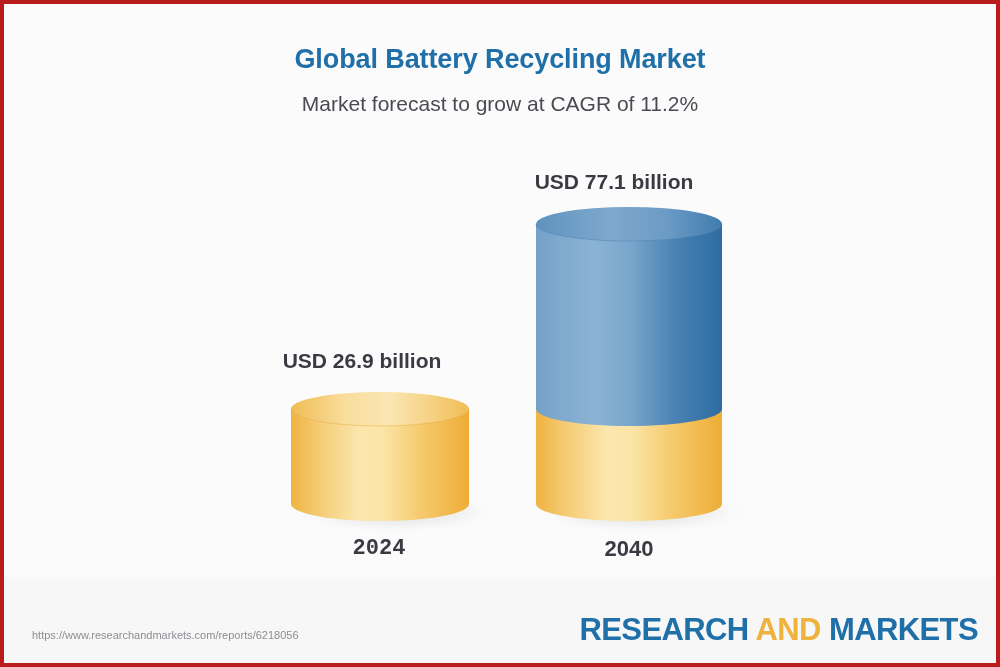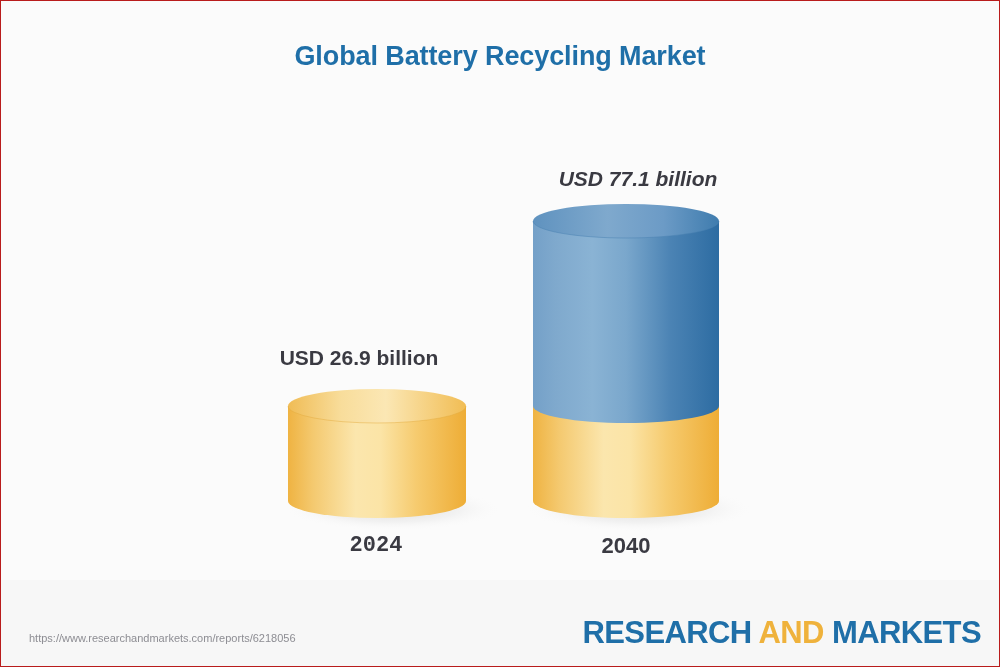--- a/index.html
+++ b/index.html
@@ -9,21 +9,21 @@
   }
   body {
     font-family: "Liberation Sans", sans-serif;
   }
   .page {
     position: relative;
     width: 1000px;
     height: 667px;
     box-sizing: border-box;
     background: #fbfbfb;
-    border: 1px solid #b91c1c;
+    border: 4px solid #b91c1c;
     overflow: hidden;
   }
   .footer-band {
     position: absolute;
     left: 0;
     right: 0;
     bottom: 0;
     height: 86px;
     background: #f7f7f7;
   }
@@ -110,20 +110,21 @@
   }
 </style>
 </head>
 <body>
 
 <div class="page">
 
   <div class="footer-band"></div>
 
   <div class="chart-title">Global Battery Recycling Market</div>
+  <div class="chart-subtitle">Market forecast to grow at CAGR of 11.2%</div>
 
   <div class="plot">
 
     <svg class="plot" viewBox="0 0 1000 667">
       <defs>
         <linearGradient id="gradYellowBody" x1="0" y1="0" x2="1" y2="0">
           <stop offset="0%" stop-color="#efb342"></stop>
           <stop offset="14%" stop-color="#f4c96f"></stop>
           <stop offset="38%" stop-color="#fbe6ad"></stop>
           <stop offset="52%" stop-color="#fbe4a6"></stop>
@@ -171,21 +172,21 @@
         <path d="M 532 405 L 532 500 A 93 17 0 0 0 718 500 L 718 405 Z" fill="url(#gradYellowBody)"></path>
 
         <path d="M 532 220 L 532 405 A 93 17 0 0 0 718 405 L 718 220 Z" fill="url(#gradBlueBody)"></path>
 
         <ellipse cx="625" cy="220" rx="93" ry="17" fill="url(#gradBlueTop)"></ellipse>
         <path d="M 532 220 A 93 17 0 0 0 718 220" fill="none" stroke="#4a82b2" stroke-opacity="0.5" stroke-width="1"></path>
       </g>
     </svg>
 
     <div class="value-label" style="left:258px; top:345px; width:200px;">USD 26.9 billion</div>
-    <div class="value-label" style="left:537px; top:166px; width:200px;font-style:italic;">USD 77.1 billion</div>
+    <div class="value-label" style="left:510px; top:166px; width:200px;">USD 77.1 billion</div>
 
     <div class="cat-label" style="left:275px; top:532px; width:200px;font-family:Liberation Mono, monospace;">2024</div>
     <div class="cat-label" style="left:525px; top:532px; width:200px;">2040</div>
   </div>
 
   <div class="source-url">https://www.researchandmarkets.com/reports/6218056</div>
 
   <div class="logo">
     <div class="logo-main"><span>RESEARCH</span> <span class="and">AND</span> <span>MARKETS</span></div>
   </div>

